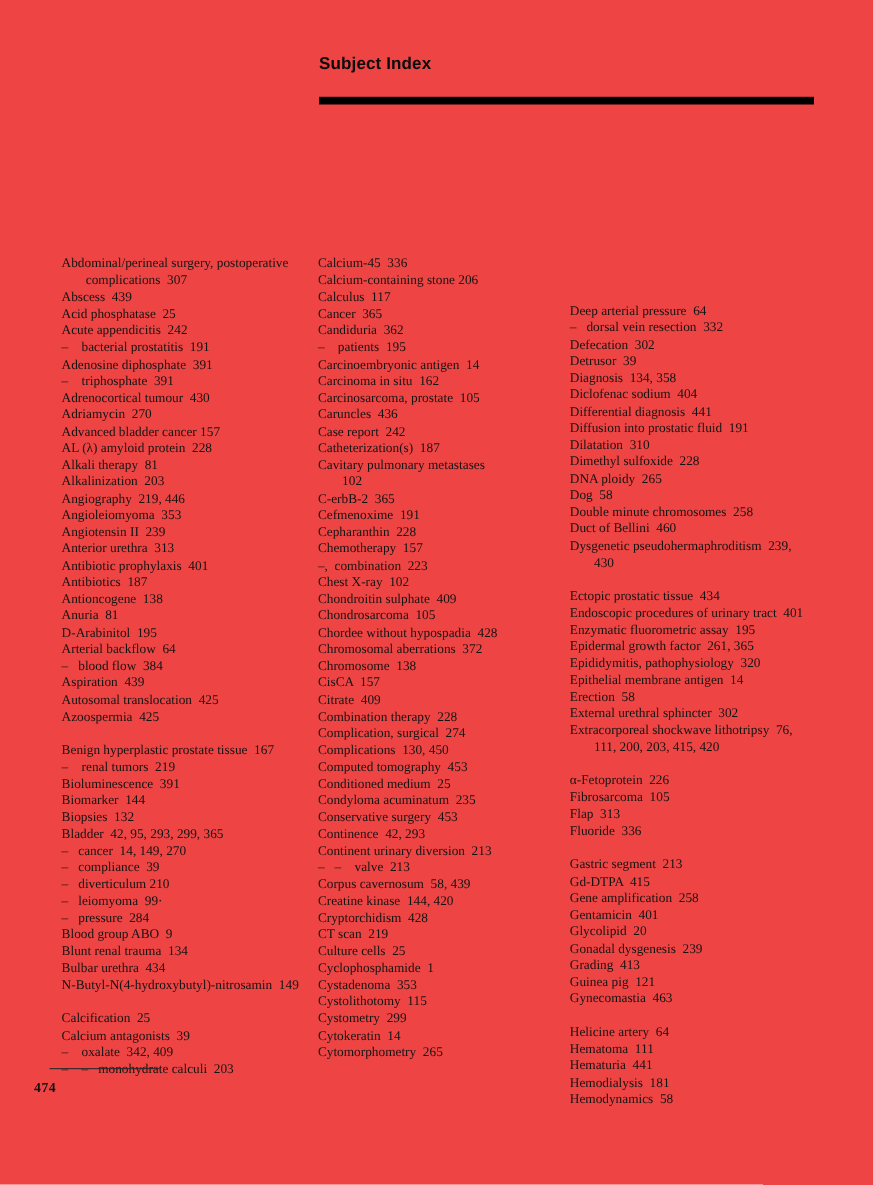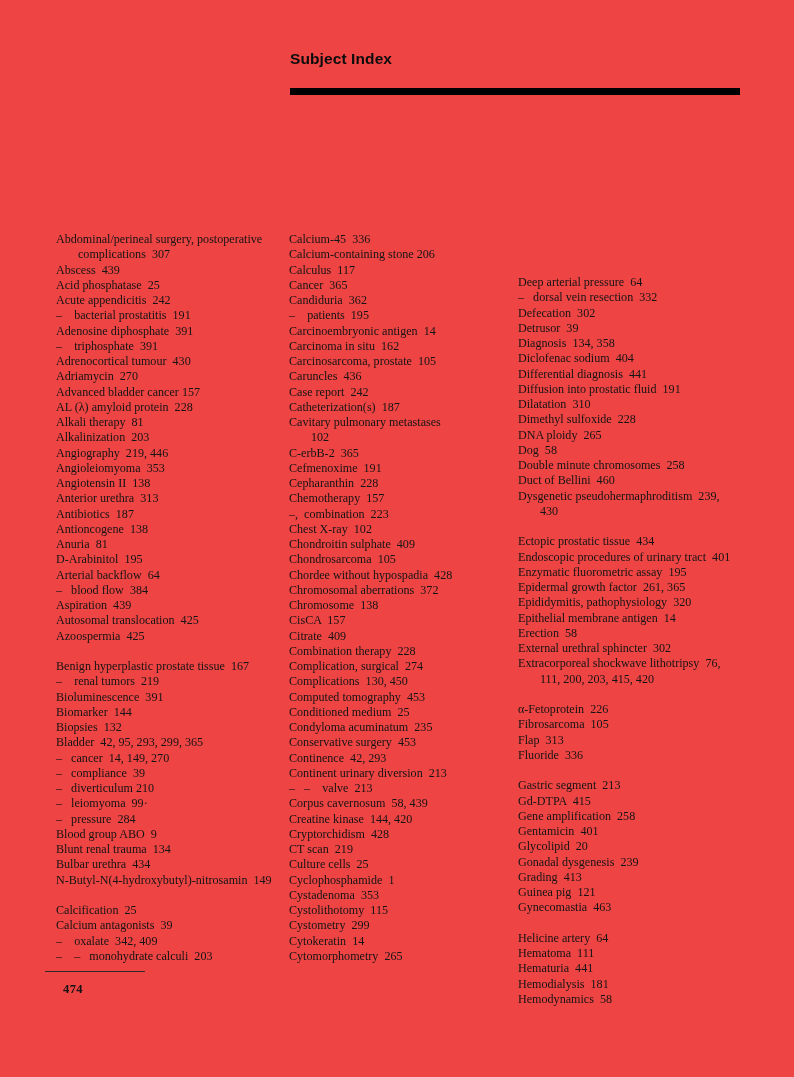--- a/index.html
+++ b/index.html
@@ -77,21 +77,21 @@
   .footer-rule {
     position: absolute;
     left: 45px;
     top: 971px;
     width: 100px;
     height: 1.4px;
     background: #2b2b2b;
   }
   .page-number {
     position: absolute;
-    left: 63px;
+    left: 31px;
     top: 982px;
     font-size: 12.5px;
     font-weight: bold;
     color: #111111;
     letter-spacing: 0.4px;
   }
 </style>
 </head>
 <body>
 
@@ -112,22 +112,23 @@
         <div class="entry">Adenosine diphosphate  391</div>
         <div class="entry">–    triphosphate  391</div>
         <div class="entry">Adrenocortical tumour  430</div>
         <div class="entry">Adriamycin  270</div>
         <div class="entry">Advanced bladder cancer 157</div>
         <div class="entry">AL (λ) amyloid protein  228</div>
         <div class="entry">Alkali therapy  81</div>
         <div class="entry">Alkalinization  203</div>
         <div class="entry">Angiography  219, 446</div>
         <div class="entry">Angioleiomyoma  353</div>
-        <div class="entry">Angiotensin II  138</div>
+        <div class="entry">Angiotensin II  239</div>
         <div class="entry">Anterior urethra  313</div>
+        <div class="entry">Antibiotic prophylaxis  401</div>
         <div class="entry">Antibiotics  187</div>
         <div class="entry">Antioncogene  138</div>
         <div class="entry">Anuria  81</div>
         <div class="entry">D-Arabinitol  195</div>
         <div class="entry">Arterial backflow  64</div>
         <div class="entry">–   blood flow  384</div>
         <div class="entry">Aspiration  439</div>
         <div class="entry">Autosomal translocation  425</div>
         <div class="entry">Azoospermia  425</div>
         <div class="gap"></div>

